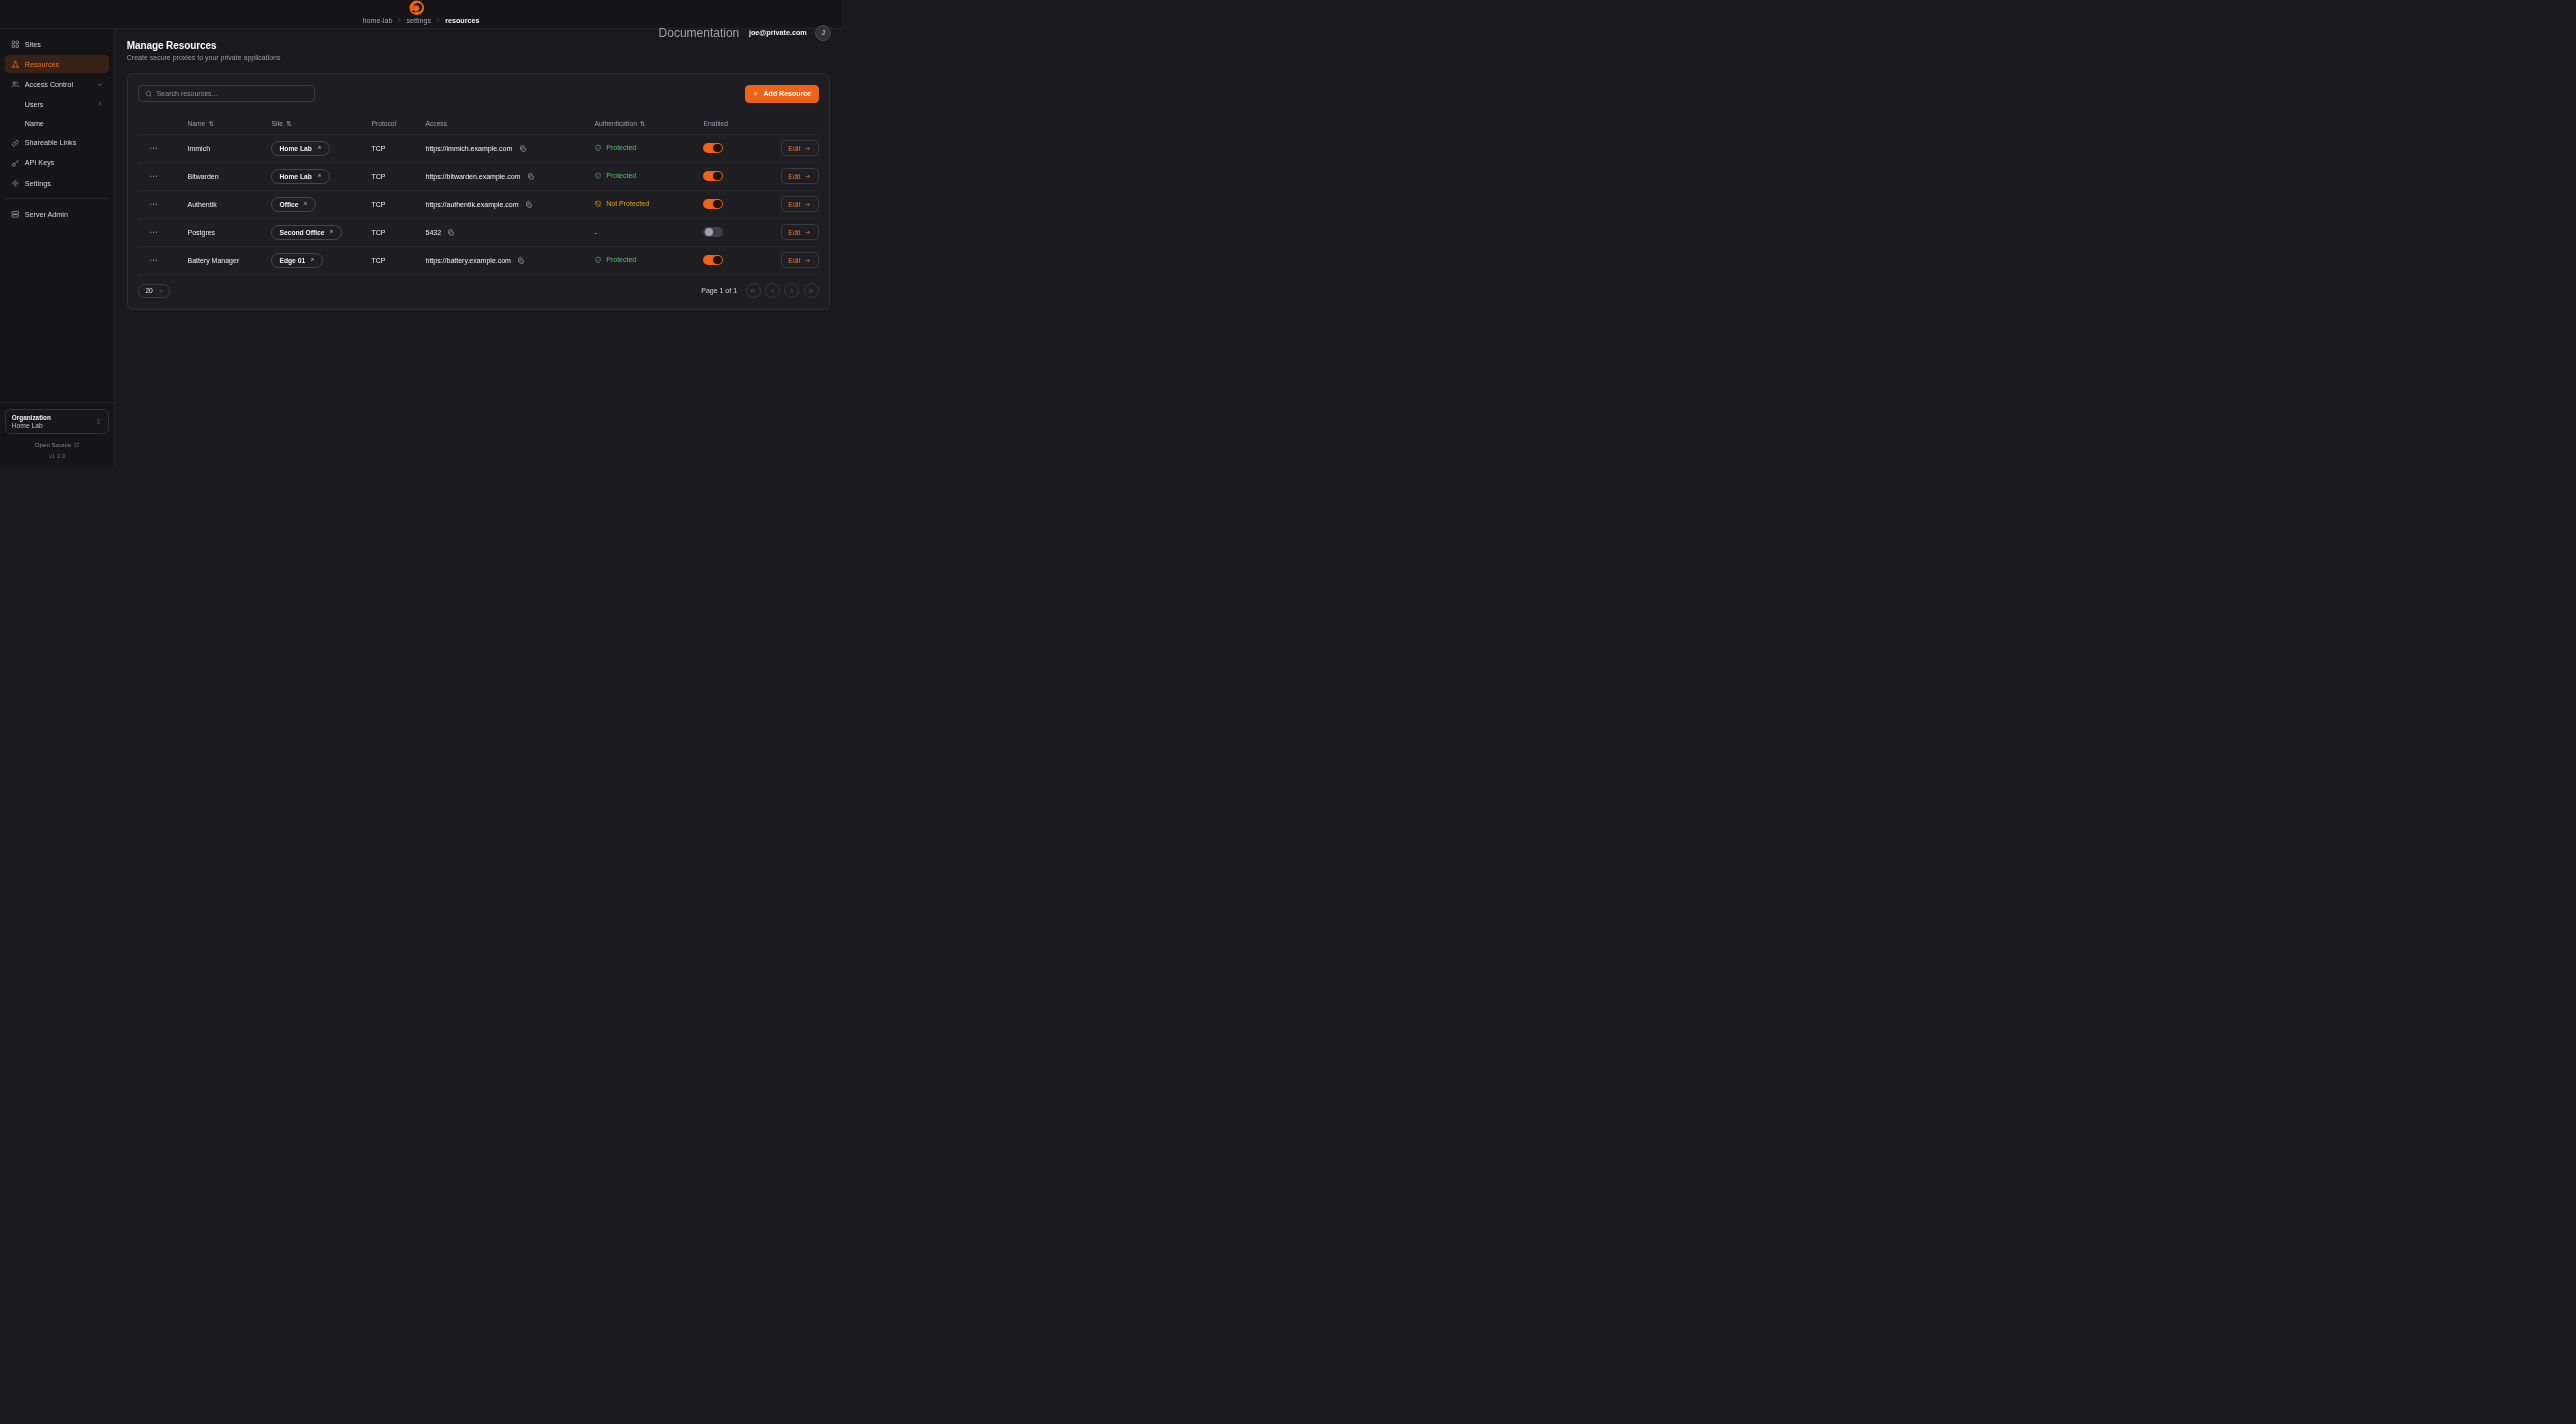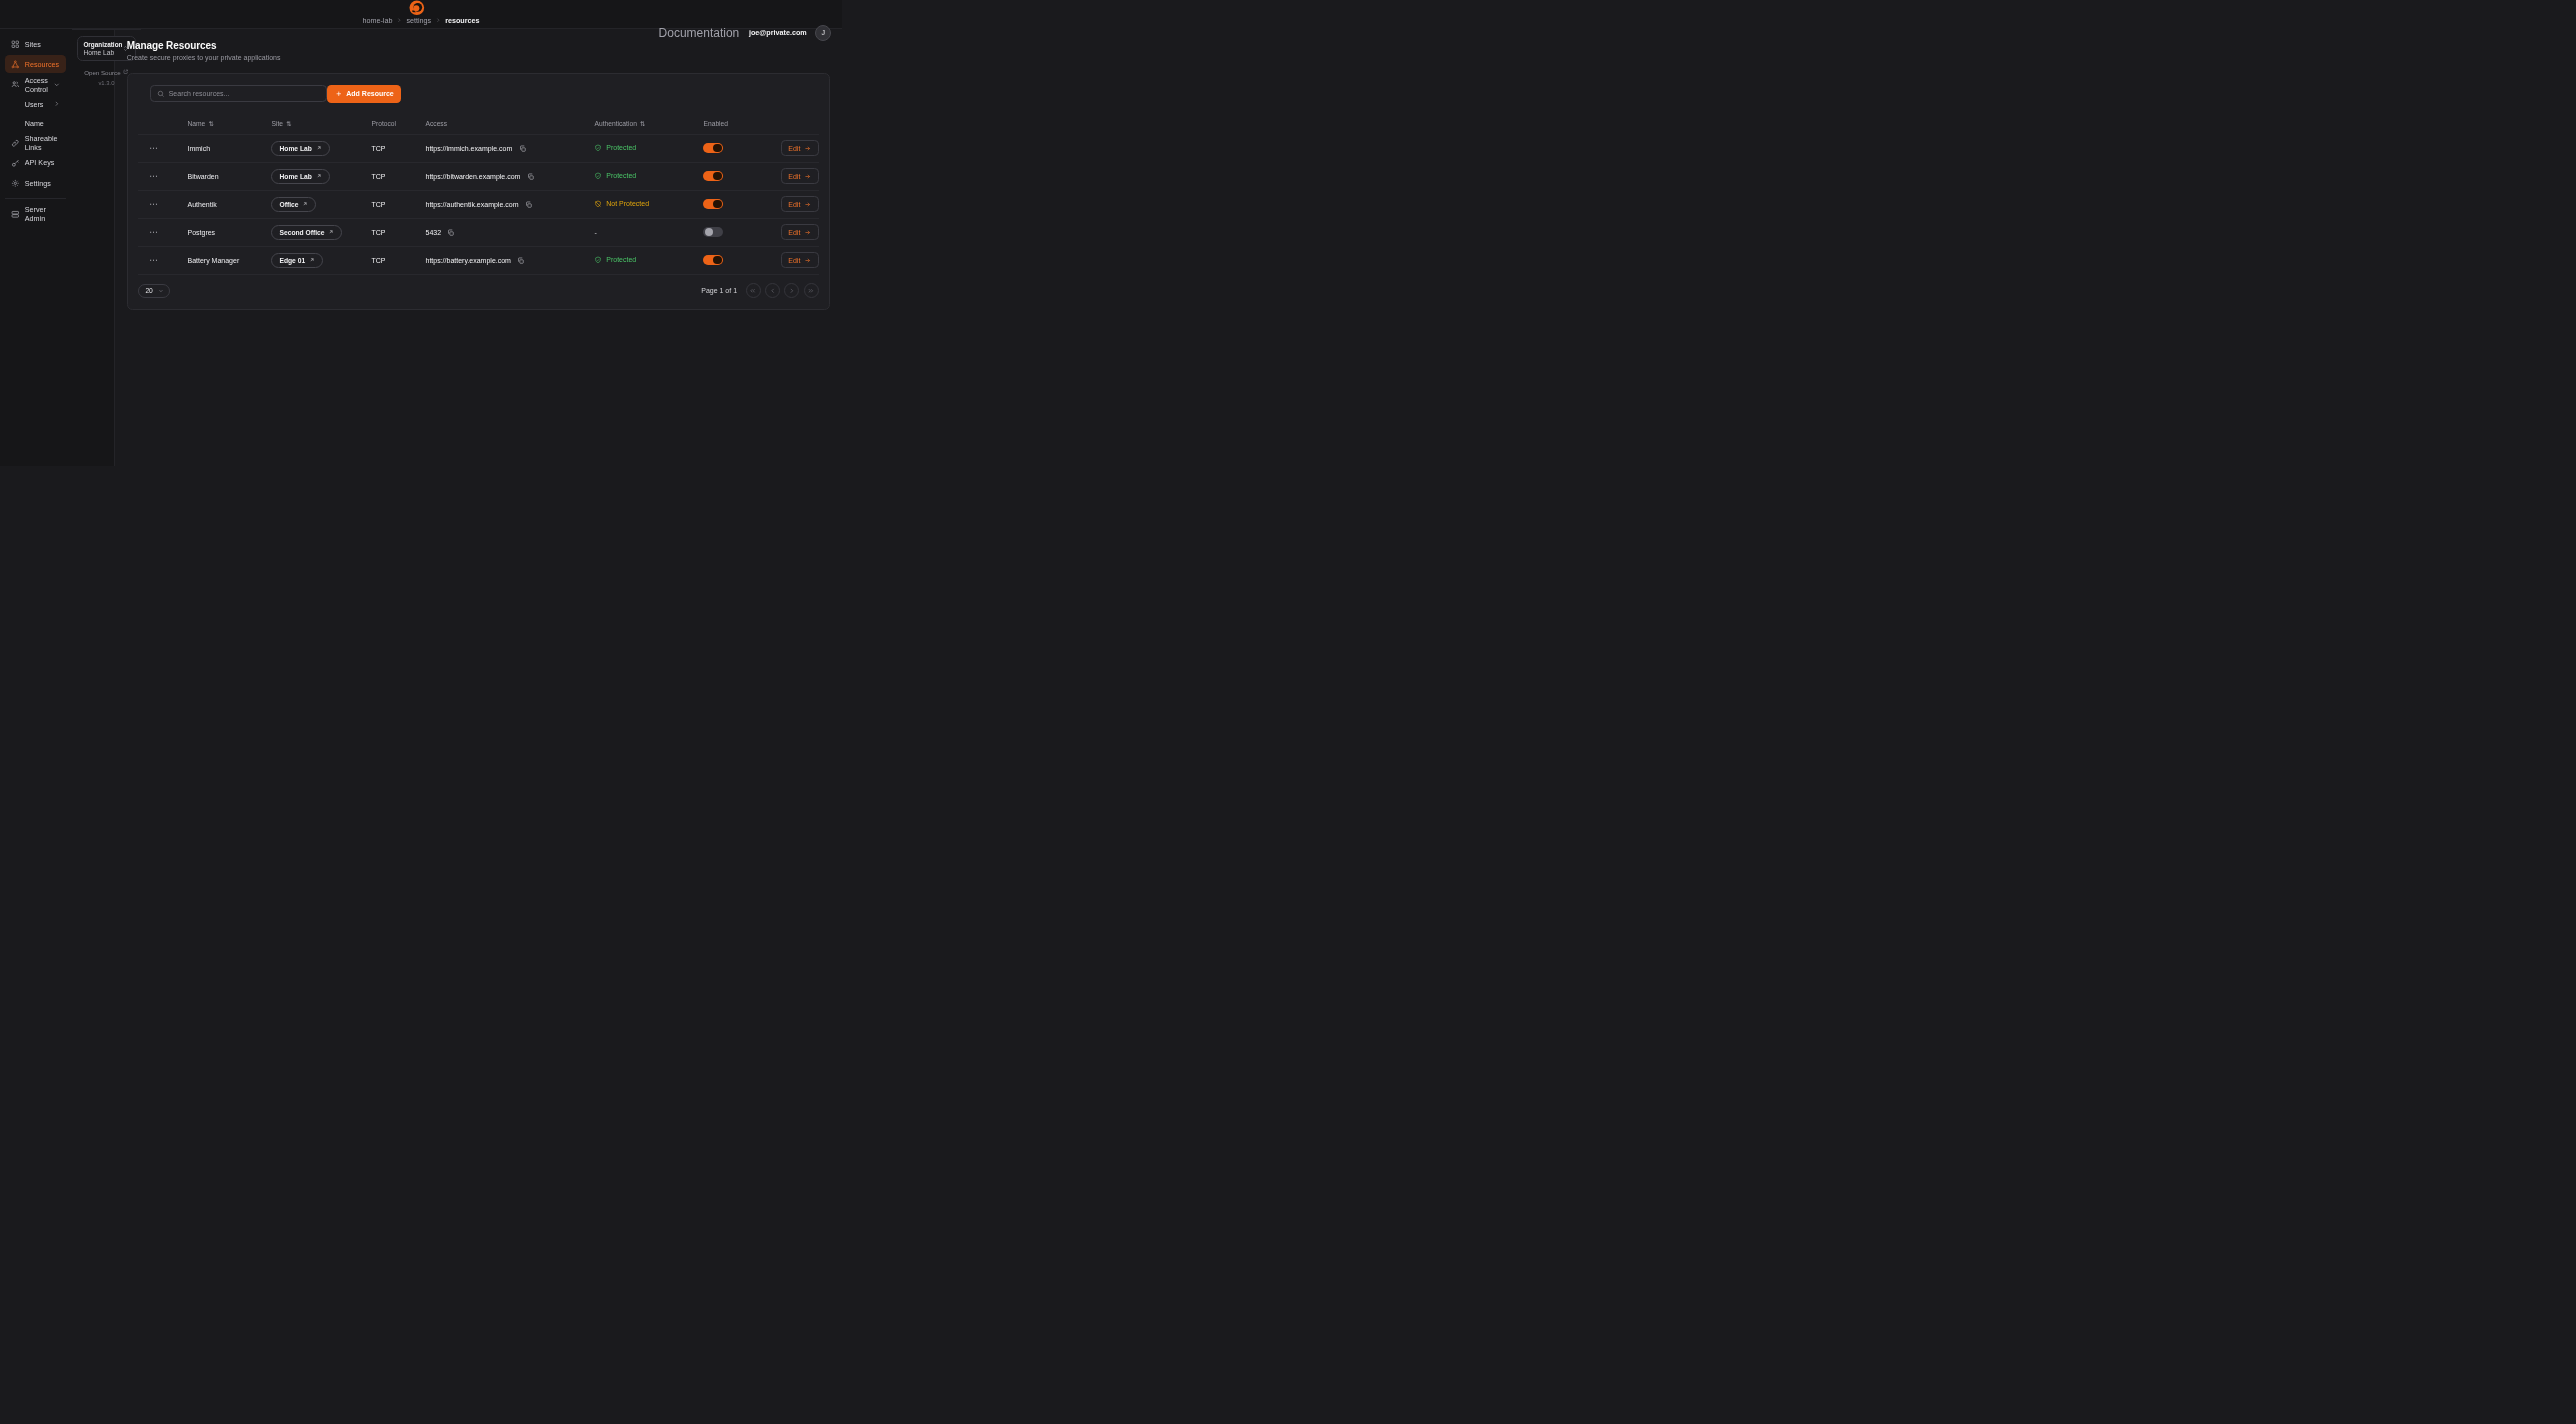--- a/index.html
+++ b/index.html
@@ -29,21 +29,21 @@
   .crumbs{display:flex;align-items:center;gap:3.8px;font-size:7.2px;color:var(--muted);}
   .crumbs .sep{color:#6d6d75;}
   .crumbs .current{color:var(--text);font-weight:700;}
   .top-right{margin-left:auto;display:flex;align-items:center;gap:9.7px;}
   .doc-link{font-size:12px;color:var(--muted);}
   .user-email{font-size:7.2px;font-weight:700;color:var(--text);}
   .avatar{width:16px;height:16px;border-radius:50%;background:#313136;border:0.5px solid #47474d;color:#e6e6ea;font-size:7px;display:flex;align-items:center;justify-content:center;margin-left:-1.1px;}
 
   
   .app{display:flex;height:437px;}
-  .sidebar{width:115px;background:var(--bg);border-right:0.5px solid #242428;display:flex;flex-direction:row;}
+  .sidebar{width:115px;background:var(--bg);border-right:0.5px solid #242428;display:flex;flex-direction:column;}
   .side-nav{flex:1;padding:6.4px 5.4px;display:flex;flex-direction:column;gap:2.1px;}
   .side-item{display:flex;align-items:center;gap:5.4px;height:18px;padding:0 5.4px;border-radius:4.3px;font-size:7.2px;color:#d7d7dc;}
   .side-item .ic{color:#b9b9c0;}
   .side-item.active{background:rgba(237,99,23,.16);color:#F0722A;}
   .side-item.active .ic{color:#F0722A;}
   .side-item .trail{margin-left:auto;color:#a9a9b1;}
   .side-item.sub{padding-left:19.3px;height:17px;}
   .side-divider{height:0.5px;background:#26262b;margin:4.3px 0;}
   .side-bottom{border-top:0.5px solid #26262b;padding:6.4px 5.4px 7.5px;}
   .org-select{width:100%;border:0.5px solid #303036;border-radius:5.4px;padding:3.8px 5.4px;display:flex;align-items:center;justify-content:space-between;text-align:left;background:#18181b;}
@@ -52,21 +52,21 @@
   .org-select .ic{width:7px;height:7px;color:#9a9aa2;}
   .open-source{display:flex;align-items:center;justify-content:center;gap:2.7px;margin-top:7.5px;font-size:6.2px;color:var(--dim);}
   .open-source .ic{width:5.4px;height:5.4px;}
   .version{text-align:center;font-size:5.9px;color:#6f6f77;margin-top:4.3px;}
 
   
   .main{flex:1;padding:10.7px 11.8px 0;overflow:hidden;}
   .page-title{font-size:10px;font-weight:700;letter-spacing:-0.1px;color:#fafafa;}
   .page-subtitle{font-size:7px;color:#9a9aa2;margin-top:3.8px;}
   .card{margin-top:11.8px;background:var(--card);border:0.5px solid var(--border);border-radius:5.4px;padding:10.7px;}
-  .toolbar{display:flex;align-items:center;justify-content:flex-start;margin-left:12px;}
+  .toolbar{display:flex;align-items:center;justify-content:space-between;}
   .search{display:flex;align-items:center;gap:4.3px;width:177px;height:17px;border:0.5px solid var(--input-border);border-radius:4.3px;padding:0 5.4px;color:#8e8e96;}
   .search input{flex:1;background:transparent;border:none;outline:none;color:var(--text);font-size:7px;}
   .search input::placeholder{color:#8e8e96;}
   .btn-primary{display:flex;align-items:center;gap:3.8px;height:17.7px;padding:0 7.5px;border-radius:4.3px;background:var(--accent);color:#fff;font-size:7px;font-weight:600;}
   .btn-primary .ic{width:7.5px;height:7.5px;}
 
   .grid-row{display:grid;grid-template-columns:49px 84px 100px 54px 169px 109px 70px 1fr;align-items:center;}
   .thead{margin-top:10.7px;height:21.5px;border-bottom:0.5px solid var(--row-border);color:#9d9da5;font-size:6.7px;}
   .th{display:flex;align-items:center;gap:3.2px;cursor:pointer;}
   .sort{font-size:6.4px;color:#9d9da5;}

